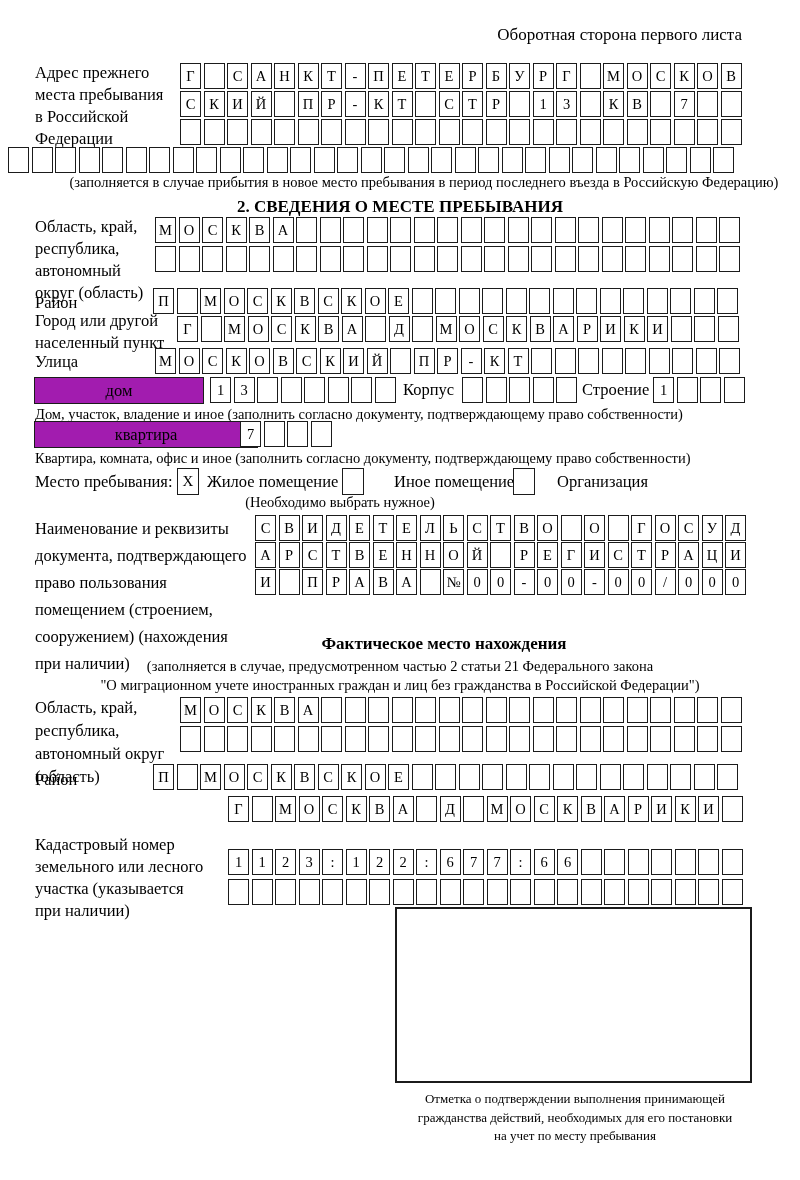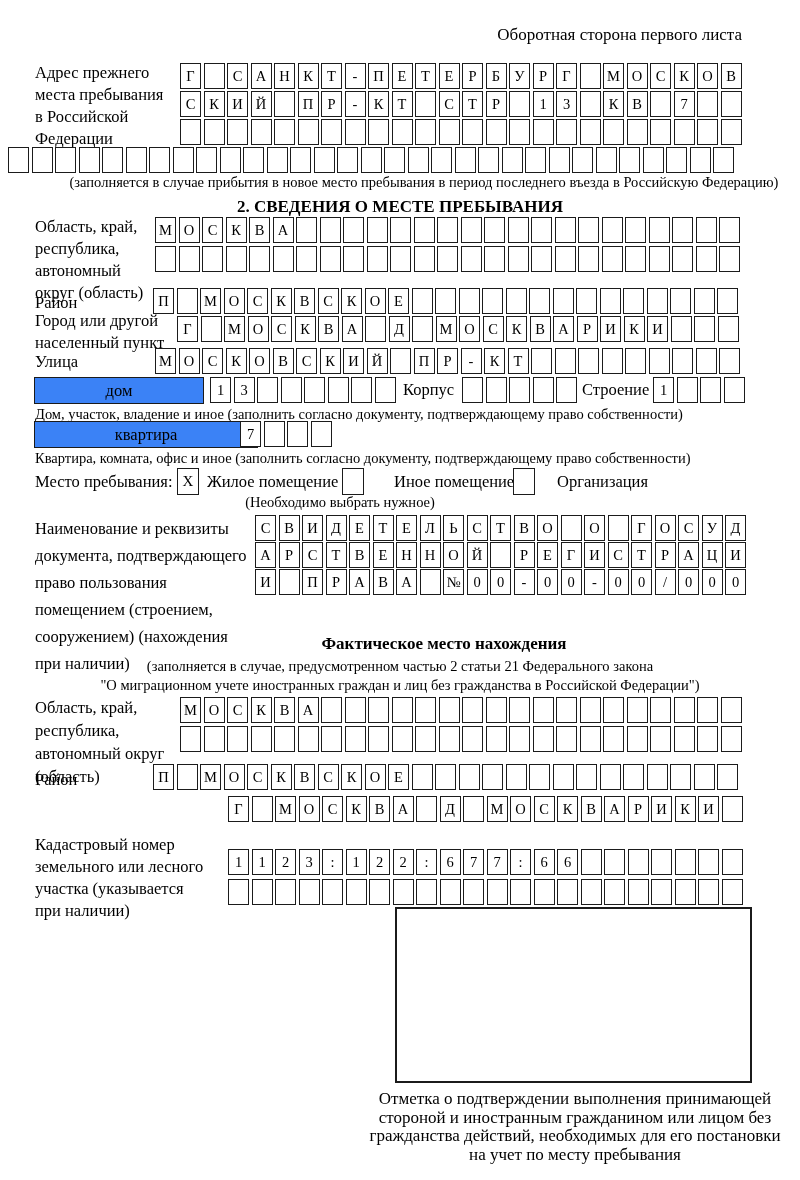--- a/index.html
+++ b/index.html
@@ -9,25 +9,25 @@
   .cell{box-sizing:border-box;flex:0 0 21px;width:21px;height:26px;
         border:1.8px solid #1b1b1b;display:flex;align-items:center;justify-content:center;
         font-size:14.5px;line-height:1;background:#fff;}
   .lbl{position:absolute;font-size:16.5px;line-height:22px;white-space:nowrap;}
   .lines div{white-space:nowrap;}
   .note{position:absolute;font-size:14.5px;white-space:nowrap;}
   .center{left:0;width:800px;text-align:center;white-space:normal;}
   .sect-title{position:absolute;left:0;width:800px;text-align:center;
               font-weight:bold;font-size:17px;}
   .bigbox{position:absolute;box-sizing:border-box;height:27px;border:1.8px solid #1b1b1b;
-          display:flex;align-items:center;justify-content:center;font-size:16.5px;background:#3b82f6;}
+          display:flex;align-items:center;justify-content:center;font-size:16.5px;background:#a21caf;}
   .chk{position:absolute;box-sizing:border-box;width:22px;height:27px;border:1.8px solid #1b1b1b;
        display:flex;align-items:center;justify-content:center;font-size:15px;background:#fff;}
   .stampbox{position:absolute;box-sizing:border-box;border:2px solid #1b1b1b;background:#fff;}
-  .stampnote{position:absolute;font-size:17px;line-height:18.5px;text-align:center;}
+  .stampnote{position:absolute;font-size:13px;line-height:18.5px;text-align:center;}
 </style>
 </head>
 <body>
 
 <div class="page">
 
   <div class="lbl" style="top:24px;right:58px;font-size:17px;">Оборотная сторона первого листа</div>
 
   <div class="lbl lines" style="left:35px;top:62px;">
       <div>Адрес прежнего</div>
@@ -592,18 +592,17 @@
       <span class="cell"></span>
       <span class="cell"></span>
       <span class="cell"></span>
       <span class="cell"></span>
       <span class="cell"></span>
     </div>
 
   <div class="stampbox" style="left:395px;top:907px;width:357px;height:176px;"></div>
   <div class="stampnote lines" style="left:358px;top:1090px;width:434px;">
       <div>Отметка о подтверждении выполнения принимающей</div>
-      <div>стороной и иностранным гражданином или лицом без</div>
       <div>гражданства действий, необходимых для его постановки</div>
       <div>на учет по месту пребывания</div>
     </div>
 
 </div>
 
 </body></html>

